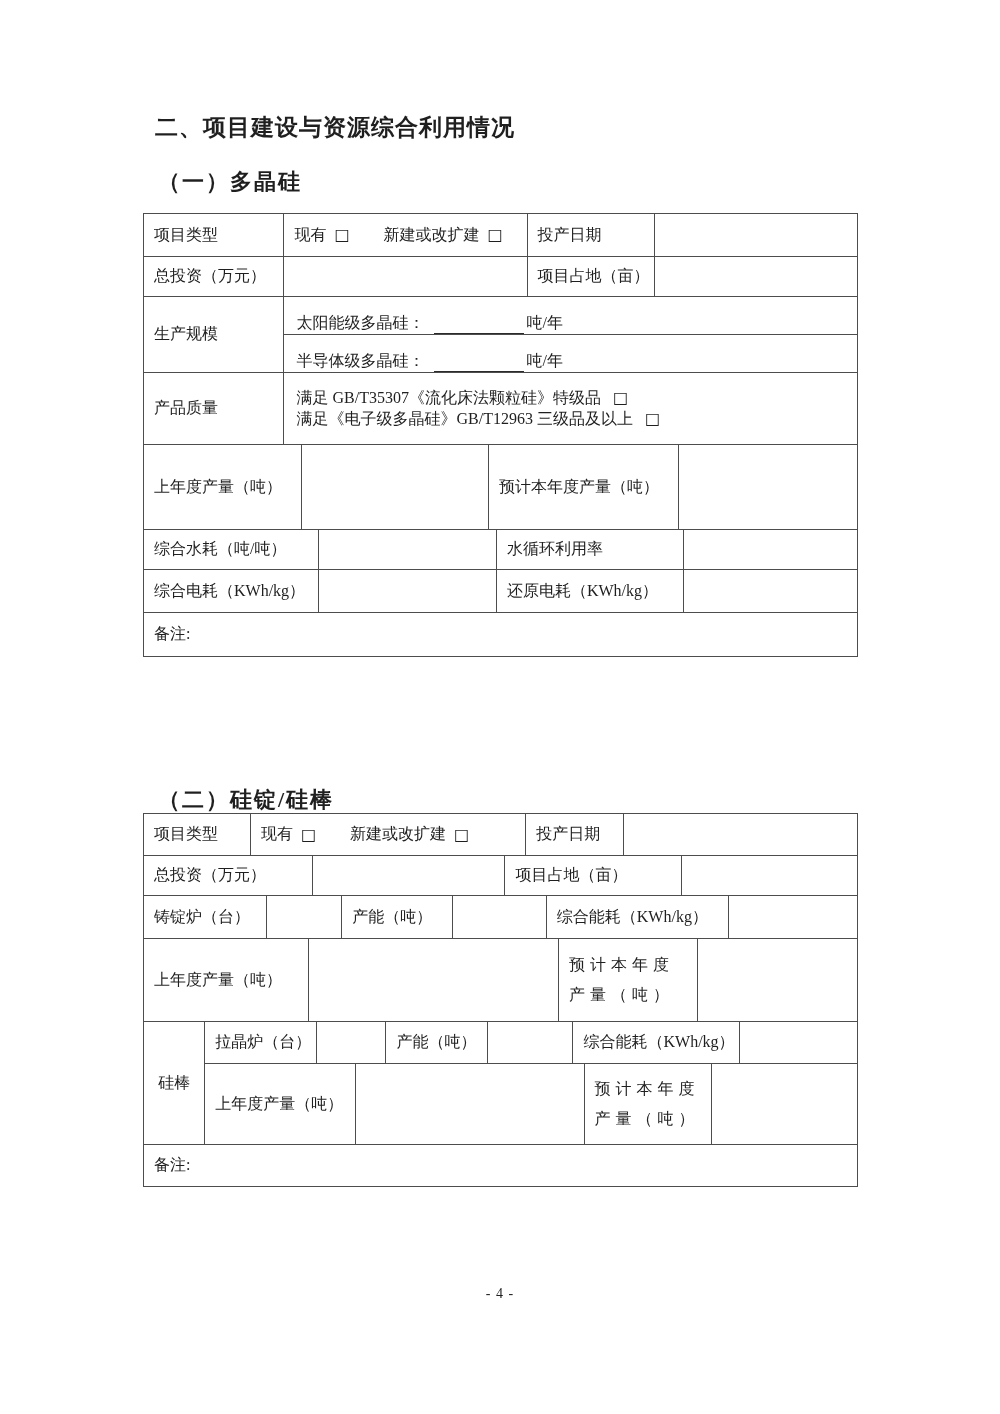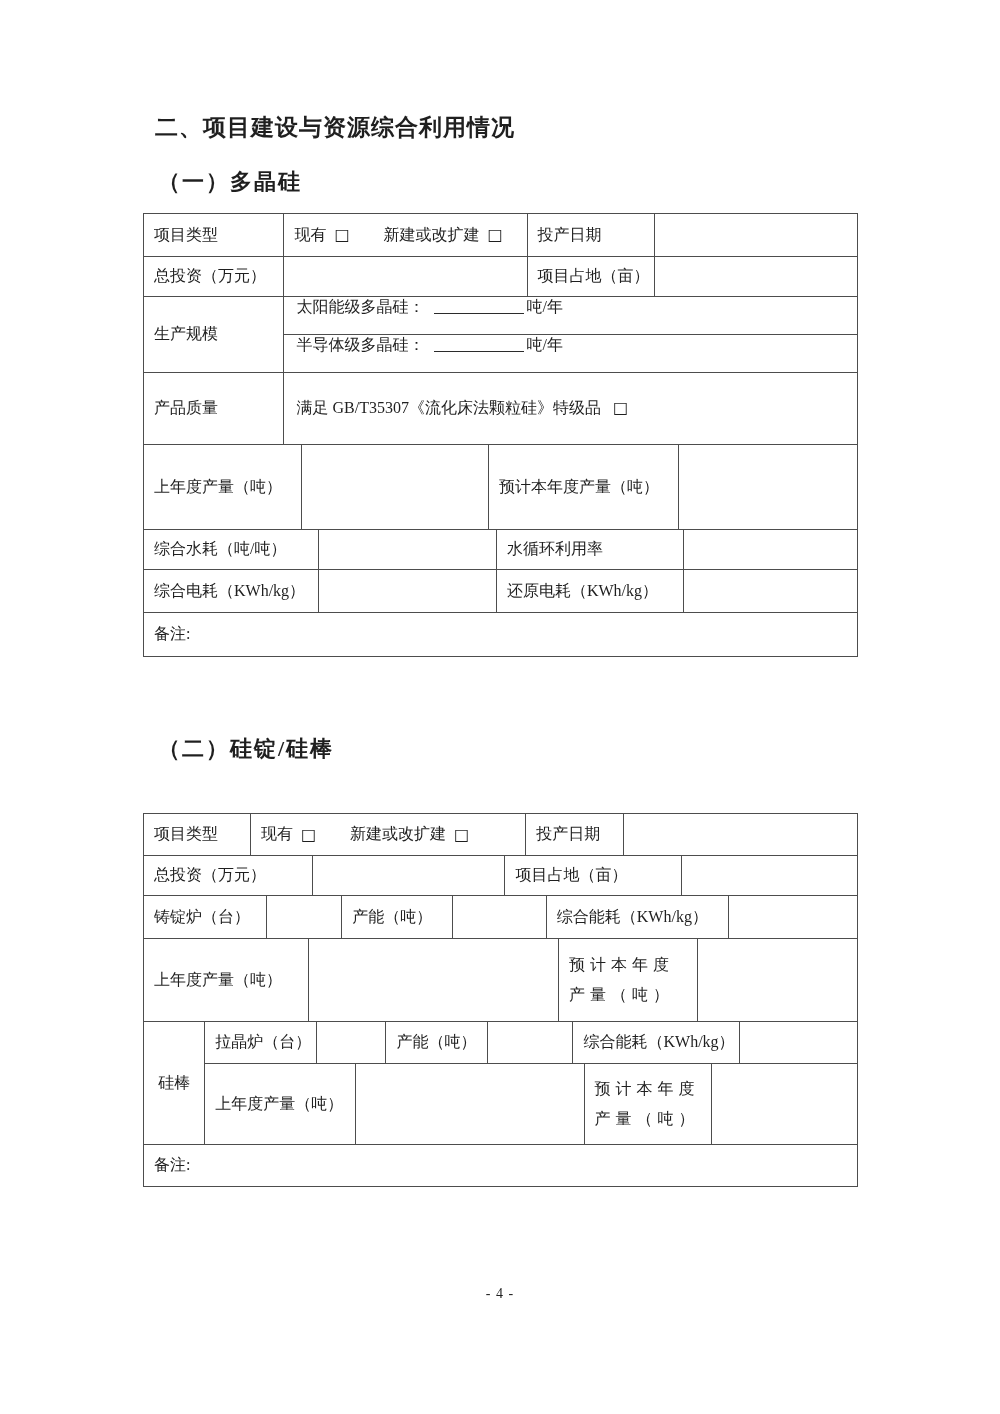--- a/index.html
+++ b/index.html
@@ -20,21 +20,21 @@
     position:absolute;left:155px;top:112px;margin:0;
     font-family:"Liberation Sans","DejaVu Sans",sans-serif;
     font-size:23px;font-weight:700;letter-spacing:1px;
   }
   .sub-heading{
     position:absolute;left:158px;margin:0;
     font-family:"Liberation Serif","DejaVu Serif",serif;
     font-size:22px;font-weight:700;letter-spacing:2px;
   }
   .sub-heading.s1{top:167px;font-family:Liberation Serif, serif;}
-  .sub-heading.s2{top:734px;}
+  .sub-heading.s2{top:785px;}
 
   .tbl{
     position:absolute;left:143px;width:715px;
     border:1px solid var(--bc);
     box-sizing:border-box;
     font-size:16px;
   }
   .tbl.t1{top:213px;}
   .tbl.t2{top:813px;}
 
@@ -45,21 +45,21 @@
     display:flex;align-items:center;
     padding:0 10px;box-sizing:border-box;
     border-right:1px solid var(--bc);
     white-space:nowrap;overflow:hidden;
   }
   .c:last-child{border-right:none;}
   .c.fill{flex:1;}
   .c.center{justify-content:center;}
 
   .stack{flex:1;display:flex;flex-direction:column;padding:0;box-sizing:border-box;}
-  .sub{display:flex;align-items:flex-start;padding:0 12px;box-sizing:border-box;}
+  .sub{display:flex;align-items:flex-end;padding:0 12px;box-sizing:border-box;}
   .sub + .sub{border-top:1px solid var(--bc);}
   .subrow{display:flex;box-sizing:border-box;}
   .subrow + .subrow{border-top:1px solid var(--bc);}
 
   .chk{
     display:inline-block;margin-left:8px;
     font-family:"DejaVu Sans",sans-serif;
     font-size:16px;line-height:1;
   }
   .optgap{display:inline-block;width:34px;}
@@ -123,20 +123,24 @@
         </div>
       </div>
     </div>
 
     <div class="row" style="height:72px">
       <div class="c" style="width:19.7%">产品质量</div>
       <div class="c fill" style="padding:0 12px">
         <div class="twolines">
           <div>
             <span>满足 GB/T35307《流化床法颗粒硅》特级品</span>
+            <span class="chk">□</span>
+          </div>
+          <div>
+            <span>满足《电子级多晶硅》GB/T12963 三级品及以上</span>
             <span class="chk">□</span>
           </div>
         </div>
       </div>
     </div>
 
     <div class="row" style="height:85px">
       <div class="c" style="width:22.2%">上年度产量（吨）</div>
       <div class="c" style="width:26.2%"></div>
       <div class="c" style="width:26.6%">预计本年度产量（吨）</div>

